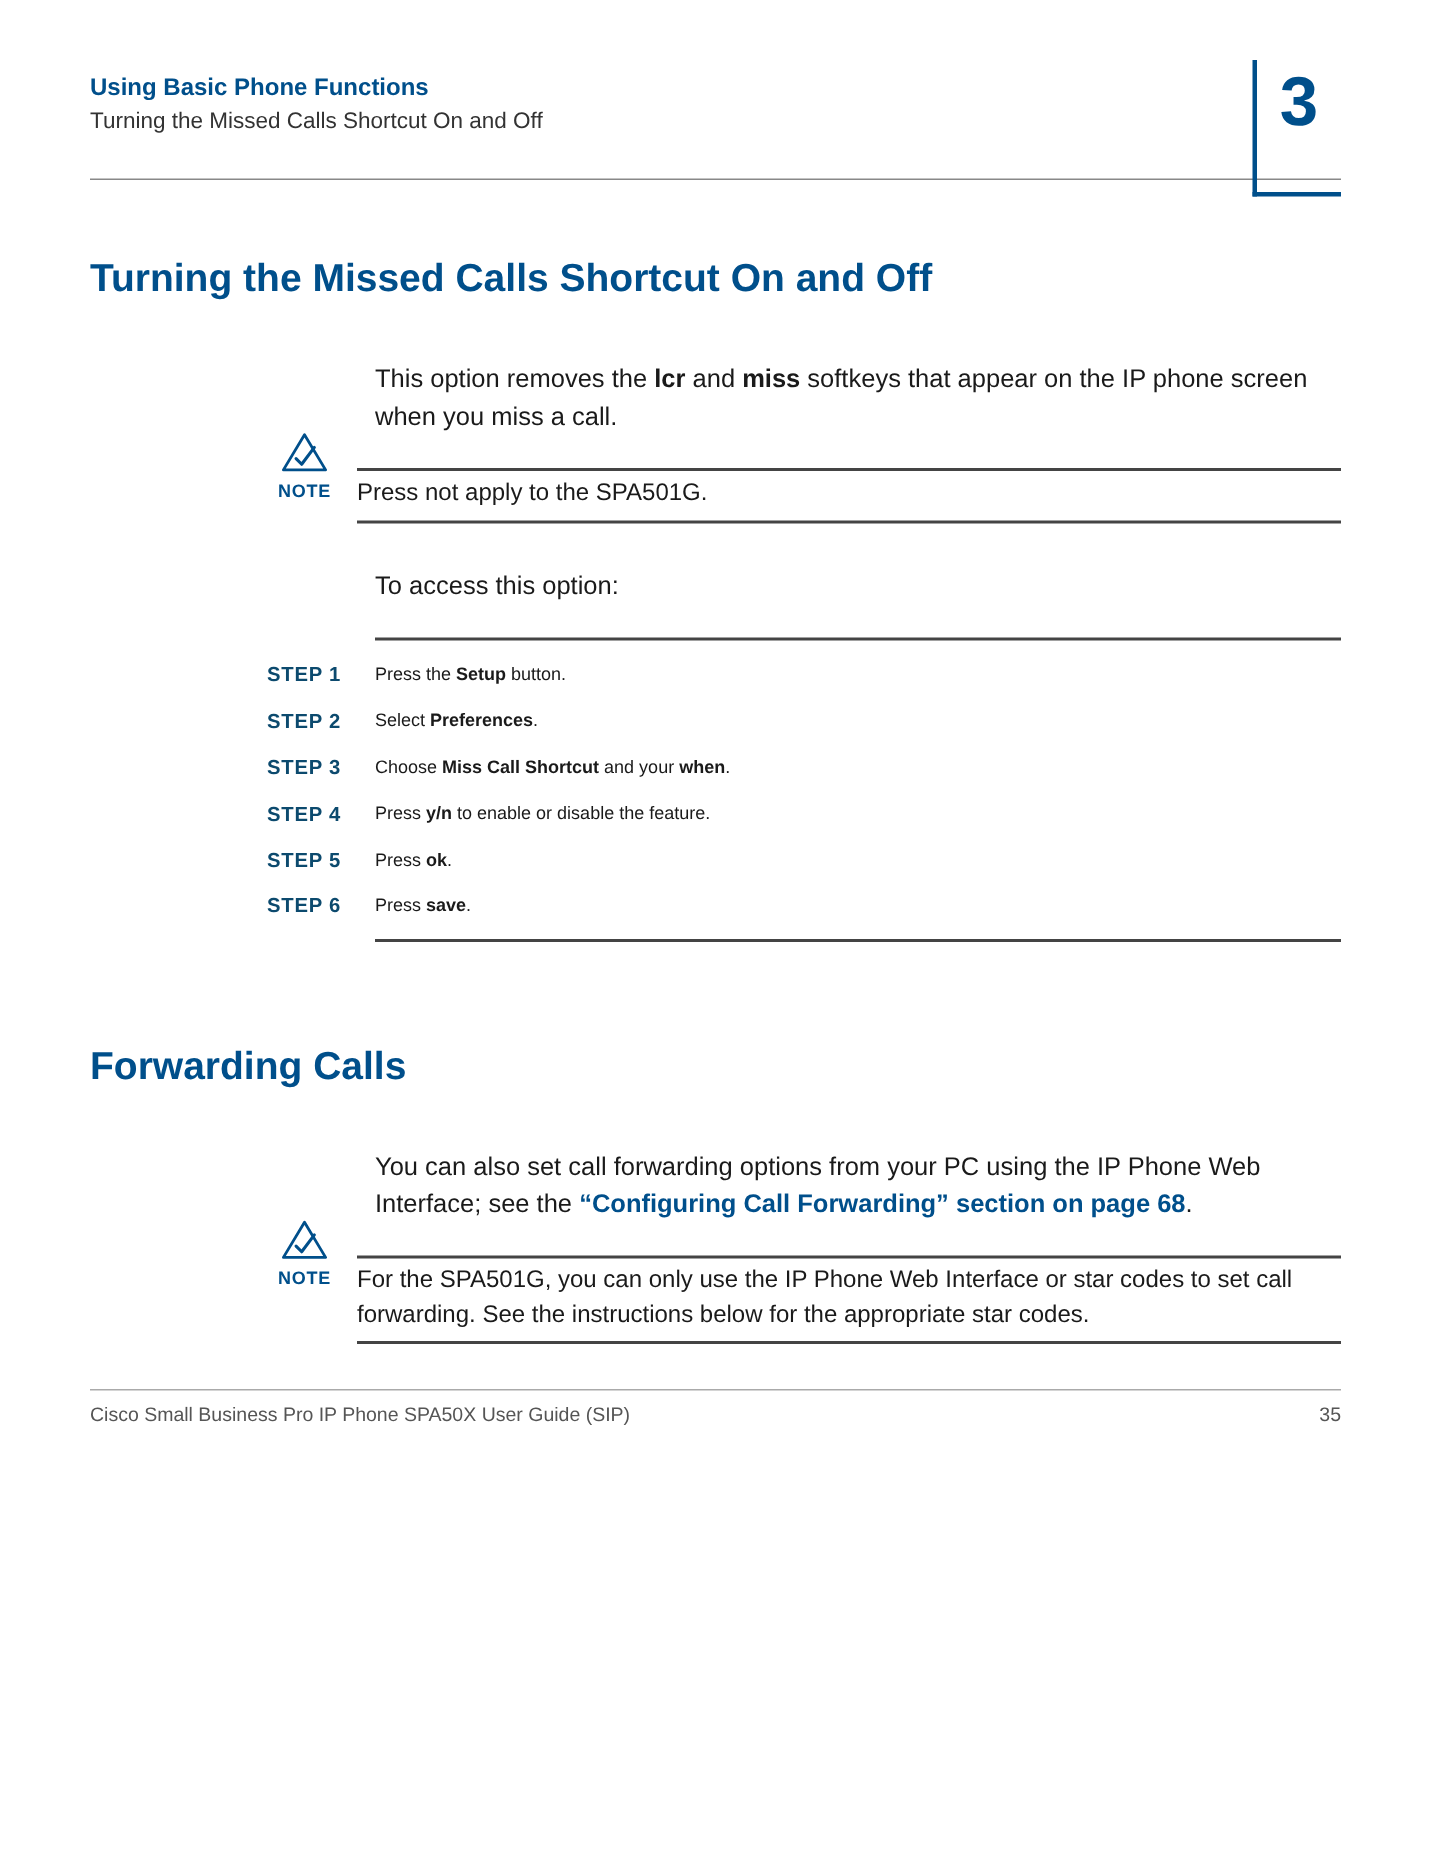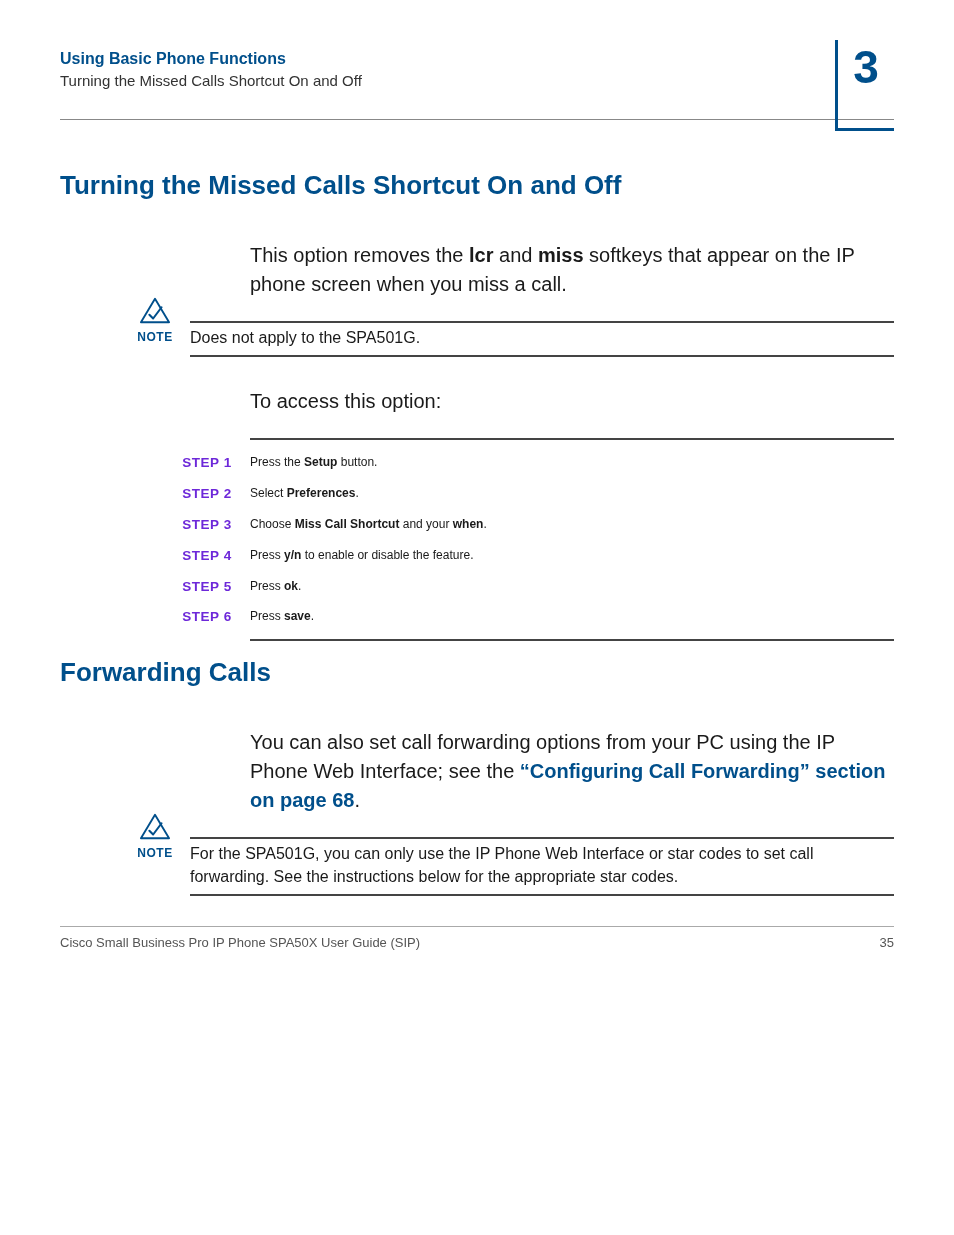--- a/index.html
+++ b/index.html
@@ -56,28 +56,28 @@
   .h1 {
     color: #004f8B;
     font-size: 26px;
     font-weight: 700;
     margin: 0 0 40px 0;
   }
   .body-col {
     margin-left: 190px;
   }
   p, .note-txt {
-    font-size: 20px;
+    font-size: 17px;
     line-height: 1.45;
     margin: 0 0 22px 0;
     font-weight: 300;
   }
   .bold { font-weight: 700; }
   .note-block {
-    margin-left: 72px;
+    margin-left: 120px;
     margin-bottom: 30px;
   }
   .note-hr-top {
     border-top: 2px solid #444;
     margin-left: 58px;
     margin-bottom: 4px;
   }
   .note-hr-bot {
     border-top: 2px solid #444;
     margin-left: 58px;
@@ -126,22 +126,22 @@
     margin-top: 14px;
   }
   .step-row {
     display: flex;
     align-items: flex-start;
     gap: 14px;
     margin: 14px 0;
   }
   .step-label {
     width: 58px;
-    text-align: center;
-    color: #6d28d9;
+    text-align: left;
+    color: #0c4a6e;
     font-weight: 700;
     font-size: 13.5px;
     letter-spacing: 0.5px;
     flex-shrink: 0;
     padding-top: 1px;
   }
   .step-text {
     font-size: 12px;
     font-weight: 300;
     line-height: 1.4;
@@ -189,21 +189,21 @@
     <div class="note-row">
       <div class="note-label-col">
         <span class="note-icon">
           <svg viewBox="0 0 32 28">
               <polygon points="16,1 31,26 1,26" fill="none" stroke="#004f8B" stroke-width="2" stroke-linejoin="round"></polygon>
               <path d="M10 18 L14 22 L23 10" fill="none" stroke="#004f8B" stroke-width="2.2" stroke-linecap="round" stroke-linejoin="round"></path>
             </svg>
         </span>
         <span class="note-label">NOTE</span>
       </div>
-      <div class="note-text">Does not apply to the SPA501G.</div>
+      <div class="note-text">Press not apply to the SPA501G.</div>
     </div>
     <div class="note-hr-bot"></div>
   </div>
 
   <div class="body-col">
     <p>To access this option:</p>
   </div>
 
   <div class="steps">
     <div class="steps-hr-top"></div>

